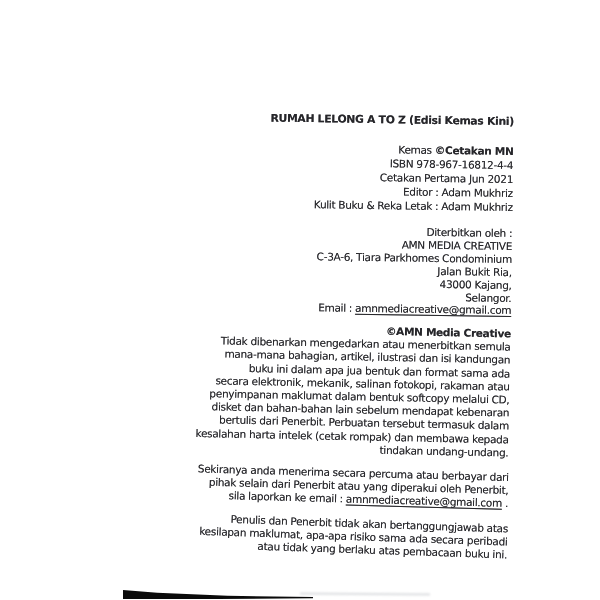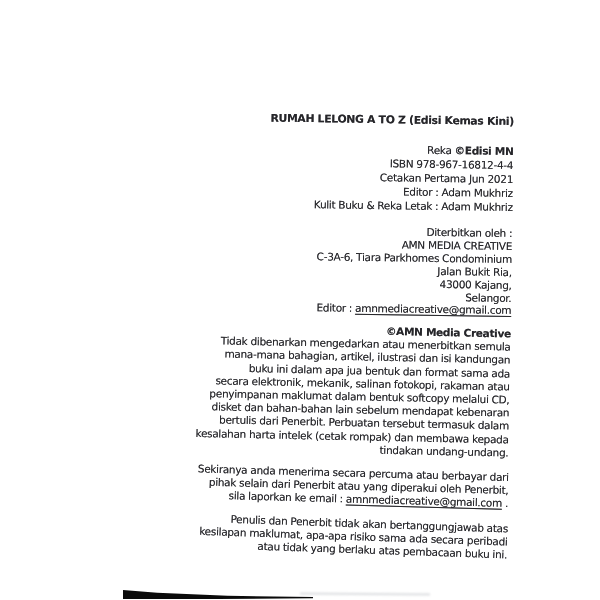--- a/index.html
+++ b/index.html
@@ -94,32 +94,32 @@
 </head>
 <body>
 
 <div class="page">
 
   <div class="scan-content">
 
     <div class="book-title">RUMAH LELONG A TO Z (Edisi Kemas Kini)</div>
 
     <div class="credits">
-      <span class="line"><span>Reka </span><span class="bold">©Edisi MN</span></span>
+      <span class="line"><span>Kemas </span><span class="bold">©Cetakan MN</span></span>
       <span class="line">ISBN 978-967-16812-4-4</span>
       <span class="line">Cetakan Pertama Jun 2021</span>
       <span class="line">Editor : Adam Mukhriz</span>
       <span class="line">Kulit Buku &amp; Reka Letak : Adam Mukhriz</span>
     </div>
 
     <div class="publisher">
       <span class="line">Diterbitkan oleh :</span>
       <span class="line">AMN MEDIA CREATIVE</span>
       <span><span class="line">C-3A-6, Tiara Parkhomes Condominium</span><span class="line">Jalan Bukit Ria,</span><span class="line">43000 Kajang,</span><span class="line">Selangor.</span></span>
-      <span class="line"><span>Editor : </span><span class="email-link">amnmediacreative@gmail.com</span></span>
+      <span class="line"><span>Email : </span><span class="email-link">amnmediacreative@gmail.com</span></span>
     </div>
 
     <div class="copyright">
       <span class="copyright-heading line">©AMN Media Creative</span>
       <span><span class="line">Tidak dibenarkan mengedarkan atau menerbitkan semula</span><span class="line">mana-mana bahagian, artikel, ilustrasi dan isi kandungan</span><span class="line">buku ini dalam apa jua bentuk dan format sama ada</span><span class="line">secara elektronik, mekanik, salinan fotokopi, rakaman atau</span><span class="line">penyimpanan maklumat dalam bentuk softcopy melalui CD,</span><span class="line">disket dan bahan-bahan lain sebelum mendapat kebenaran</span><span class="line">bertulis dari Penerbit. Perbuatan tersebut termasuk dalam</span><span class="line">kesalahan harta intelek (cetak rompak) dan membawa kepada</span><span class="line">tindakan undang-undang.</span></span>
     </div>
 
     <div class="report">
       <span><span class="line">Sekiranya anda menerima secara percuma atau berbayar dari</span><span class="line">pihak selain dari Penerbit atau yang diperakui oleh Penerbit,</span></span>
       <span class="line"><span>sila laporkan ke email : </span><span class="email-link">amnmediacreative@gmail.com</span><span> .</span></span>

